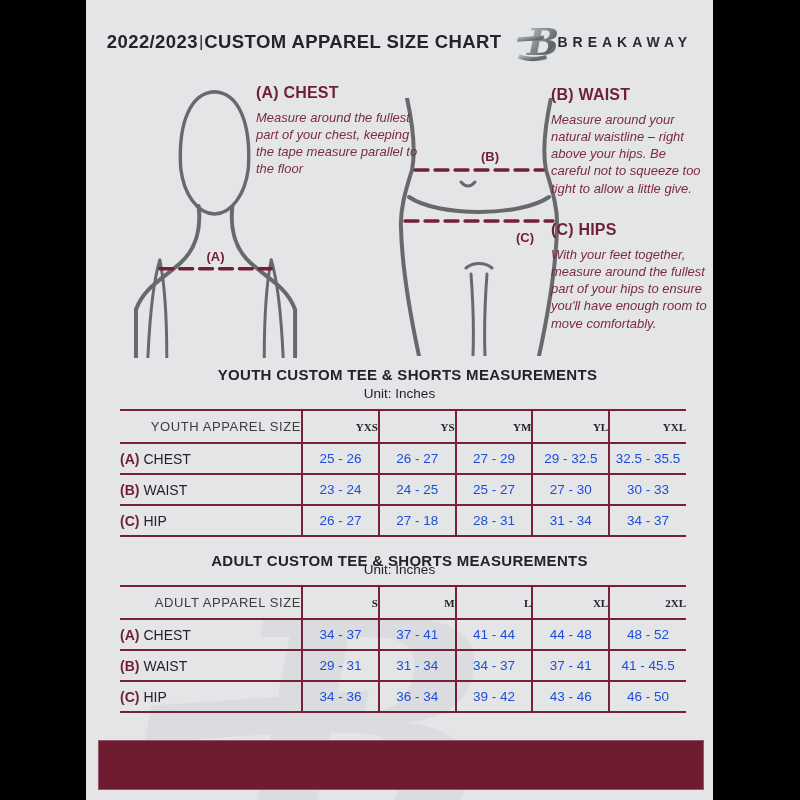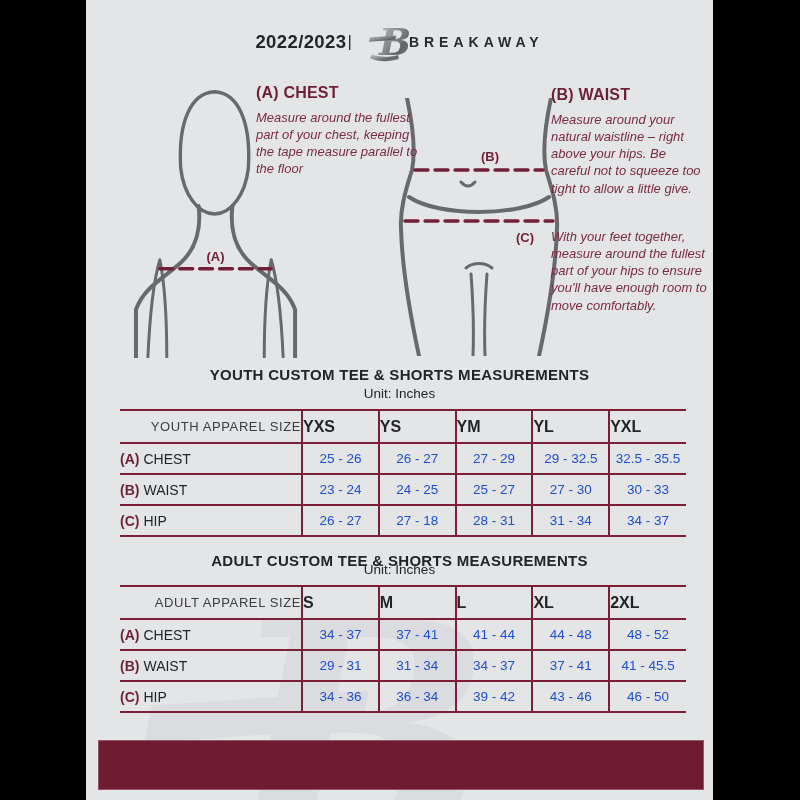--- a/index.html
+++ b/index.html
@@ -29,51 +29,52 @@
   .guide h3 .gkey{color:#6f1f37;}
   .guide p{margin:7px 0 0 0;font-size:13px;font-style:italic;line-height:1.32;color:#7b2a42;}
   .g-chest{left:170px;top:84px;width:172px;}
   .g-waist{left:465px;top:86px;width:152px;}
   .g-hips{left:465px;top:221px;width:163px;}
   
   .sec-title{position:absolute;left:0;width:100%;text-align:center;
     font-size:15px;font-weight:700;letter-spacing:.3px;color:#232428;z-index:1;}
   .sec-unit{position:absolute;left:0;width:100%;text-align:center;
     font-size:13.5px;color:#232428;z-index:1;}
-  .yt-title{top:366px;} .yt-unit{top:386px;}
+  .yt-title{top:366px;padding-left:8px;} .yt-unit{top:386px;}
   .ad-title{top:552px;} .ad-unit{top:562px;}
   
   .tbl-wrap{position:absolute;left:34px;width:566px;z-index:1;}
   .yt-wrap{top:409px;} .ad-wrap{top:585px;}
   table.size{width:100%;border-collapse:collapse;table-layout:fixed;background:transparent;}
   table.size col.c-label{width:182px;}
   table.size th,table.size td{border-top:2px solid #7a2036;padding:0;}
   table.size tr:last-child td{border-bottom:2px solid #7a2036;}
   table.size th+th,table.size td+td{border-left:2px solid #7a2036;}
   table.size thead tr{height:33px;}
   table.size tbody tr{height:31px;}
   th.label-cell{font-weight:400;font-size:13px;letter-spacing:.6px;color:#3c3d41;text-align:right;padding-left:15px;}
-  th.size-cell{font-weight:700;font-size:16px;color:#232428;text-align:left;}
+  th.size-cell{font-weight:700;font-size:11px;color:#232428;text-align:right;font-family:Liberation Serif, serif;}
   td.label-cell{text-align:left;padding-left:15px;font-size:14px;color:#232428;}
   td.label-cell .rkey{font-weight:700;color:#6f1f37;margin-right:4px;}
   td.val{text-align:center;font-size:13.5px;color:#1d4ed8;}
   
   .watermark{position:absolute;left:58px;top:548px;z-index:0;opacity:.62;}
   
   .footer-bar{position:absolute;left:12px;right:9px;top:740px;height:50px;
     background:#6f1c31;border:1px solid #95556a;box-sizing:border-box;z-index:3;}
 </style>
 </head>
 <body>
 
 <div class="page">
 
   <div class="hdr">
     <span class="season">2022/2023</span>
     <span class="bar">|</span>
+    <span class="title">CUSTOM APPAREL SIZE CHART</span>
     <span class="logo">
       <svg width="40" height="44" viewBox="0 0 44 48" aria-hidden="true">
         <defs>
           <linearGradient id="metal" x1="0" y1="0" x2="1" y2="1">
             <stop offset="0" stop-color="#c9ccd0"></stop>
             <stop offset="0.45" stop-color="#85898e"></stop>
             <stop offset="0.7" stop-color="#5e6267"></stop>
             <stop offset="1" stop-color="#a7abaf"></stop>
           </linearGradient>
         </defs>
@@ -119,20 +120,24 @@
 
   <div class="guide g-waist">
     <h3>
       <span class="gkey">(B)</span>
       <span>WAIST</span>
     </h3>
     <p>Measure around your natural waistline – right above your hips. Be careful not to squeeze too tight to allow a little give.</p>
   </div>
 
   <div class="guide g-hips">
+    <h3>
+      <span class="gkey">(C)</span>
+      <span>HIPS</span>
+    </h3>
     <p>With your feet together, measure around the fullest part of your hips to ensure you'll have enough room to move comfortably.</p>
   </div>
 
   <div class="watermark">
     <svg width="330" height="360" viewBox="0 0 44 48" aria-hidden="true">
       <text x="11" y="40" font-size="42" font-family="DejaVu Serif, serif" font-weight="700" font-style="italic" fill="#d7d8db">B</text>
       <path d="M1,21 L30,19 L29,24 L0,26 Z" fill="#d7d8db"></path>
       <path d="M1,44 C10,48 23,48.5 33,45 L32,40.5 C22,43.5 10,43 3,39.5 Z" fill="#d7d8db"></path>
     </svg>
   </div>

